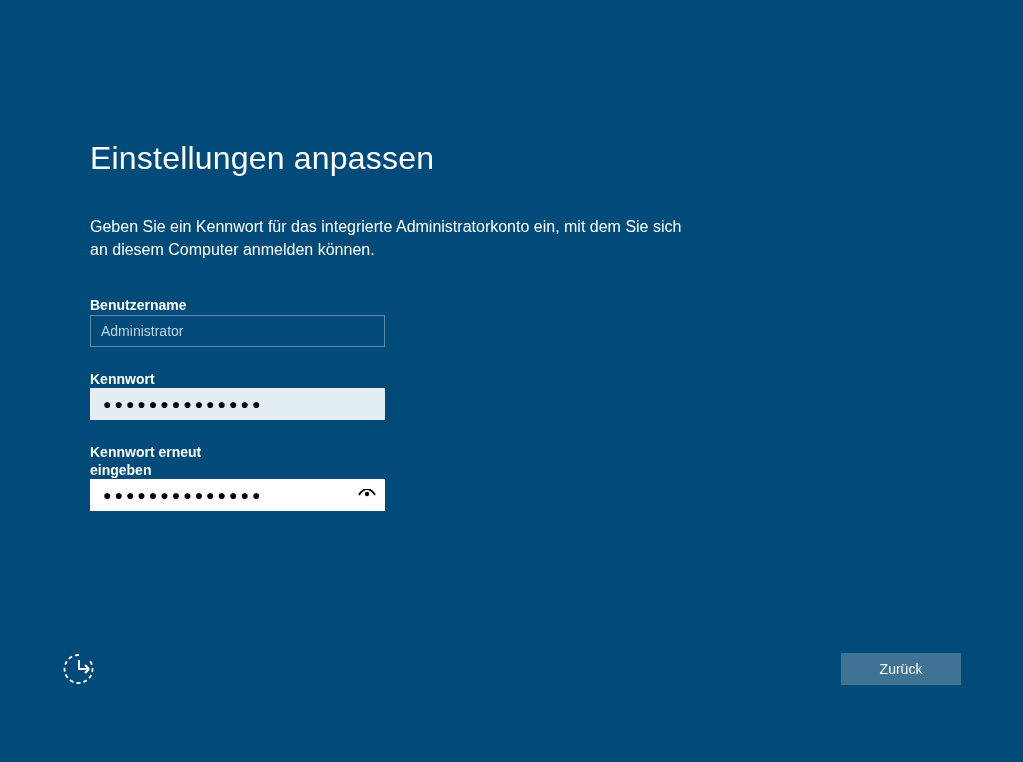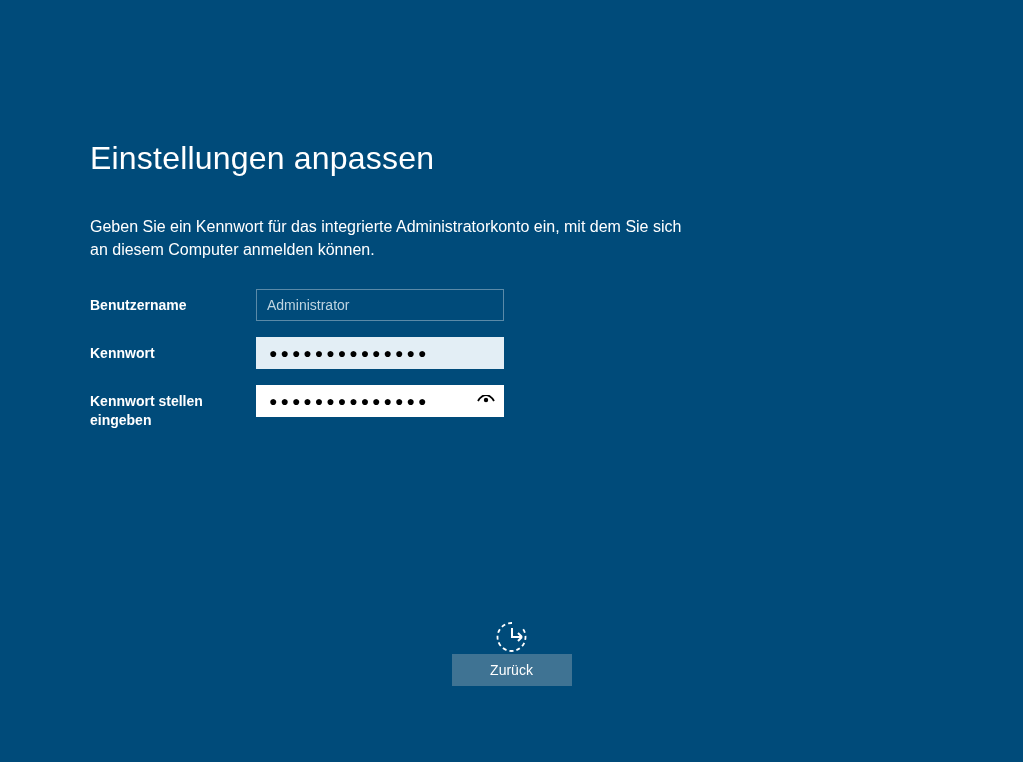--- a/index.html
+++ b/index.html
@@ -33,30 +33,31 @@
       font-size: 16px;
       line-height: 1.45;
       margin-bottom: 28px;
       max-width: 610px;
       font-weight: 400;
     }
     .form-row {
       display: flex;
       align-items: flex-start;
       margin-bottom: 16px;
+      flex-direction: column;
     }
     .form-label {
       width: 166px;
       font-size: 14px;
       font-weight: 600;
       padding-top: 7px;
       line-height: 1.3;
     }
     .form-input-wrap {
-      width: 248px;
+      width: 295px;
       position: relative;
     }
     .form-input {
       width: 100%;
       height: 32px;
       border: 1px solid #5a8aa8;
       background: transparent;
       color: #a8c4d4;
       font-size: 14px;
       padding: 0 10px;
@@ -97,21 +98,20 @@
       cursor: pointer;
     }
     .footer {
       position: absolute;
       bottom: 76px;
       left: 62px;
       right: 62px;
       display: flex;
       align-items: center;
       justify-content: space-between;
-      flex-direction: column;
     }
     .footer-left {
       display: flex;
       align-items: center;
     }
     .accessibility-icon {
       color: #ffffff;
       cursor: pointer;
       display: flex;
       align-items: center;
@@ -154,21 +154,21 @@
   </div>
 
   <div class="form-row">
     <div class="form-label">Kennwort</div>
     <div class="form-input-wrap">
       <input type="text" class="form-input password-filled" value="●●●●●●●●●●●●●●" style="">
     </div>
   </div>
 
   <div class="form-row">
-    <div class="form-label">Kennwort stellen eingeben</div>
+    <div class="form-label">Kennwort erneut eingeben</div>
     <div class="form-input-wrap">
       <input type="text" class="form-input password-active" value="●●●●●●●●●●●●●●" style="">
       <span class="reveal-icon">
         <svg width="18" height="12" viewBox="0 0 18 12" fill="none">
           <path d="M1 6 C 3 2, 7 0, 9 0 C 11 0, 15 2, 17 6" stroke="#000" stroke-width="1.8" fill="none"></path>
           <circle cx="9" cy="5" r="2.2" fill="#000"></circle>
         </svg>
       </span>
     </div>
   </div>

